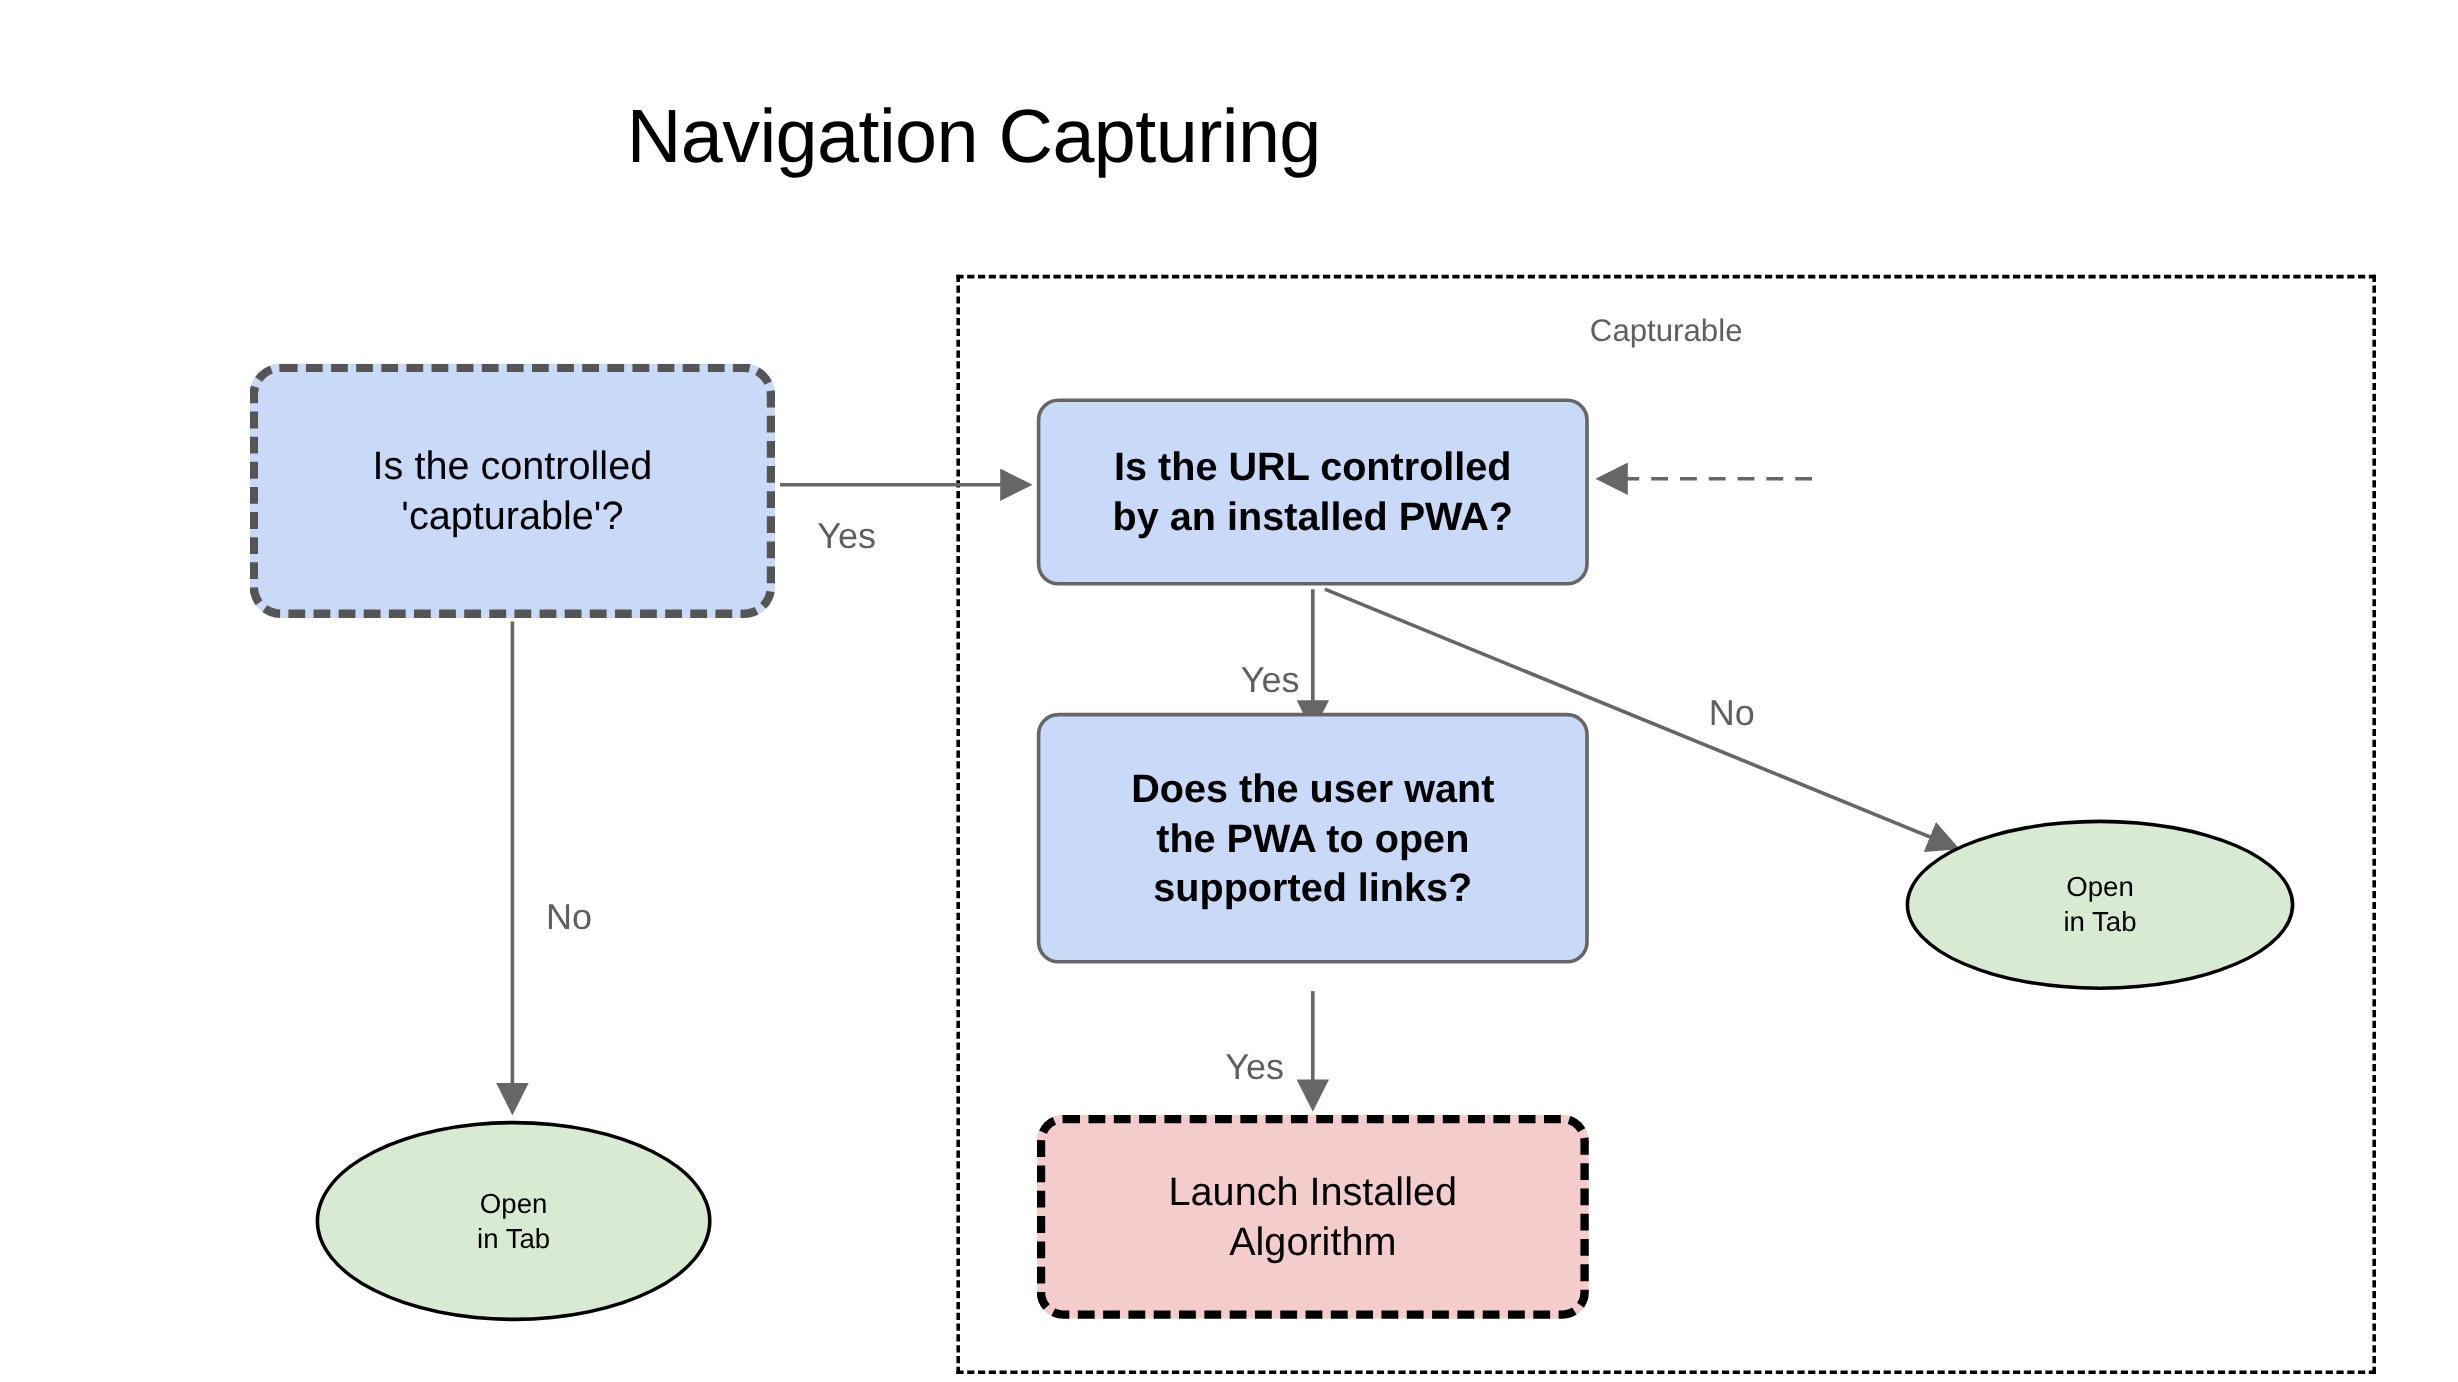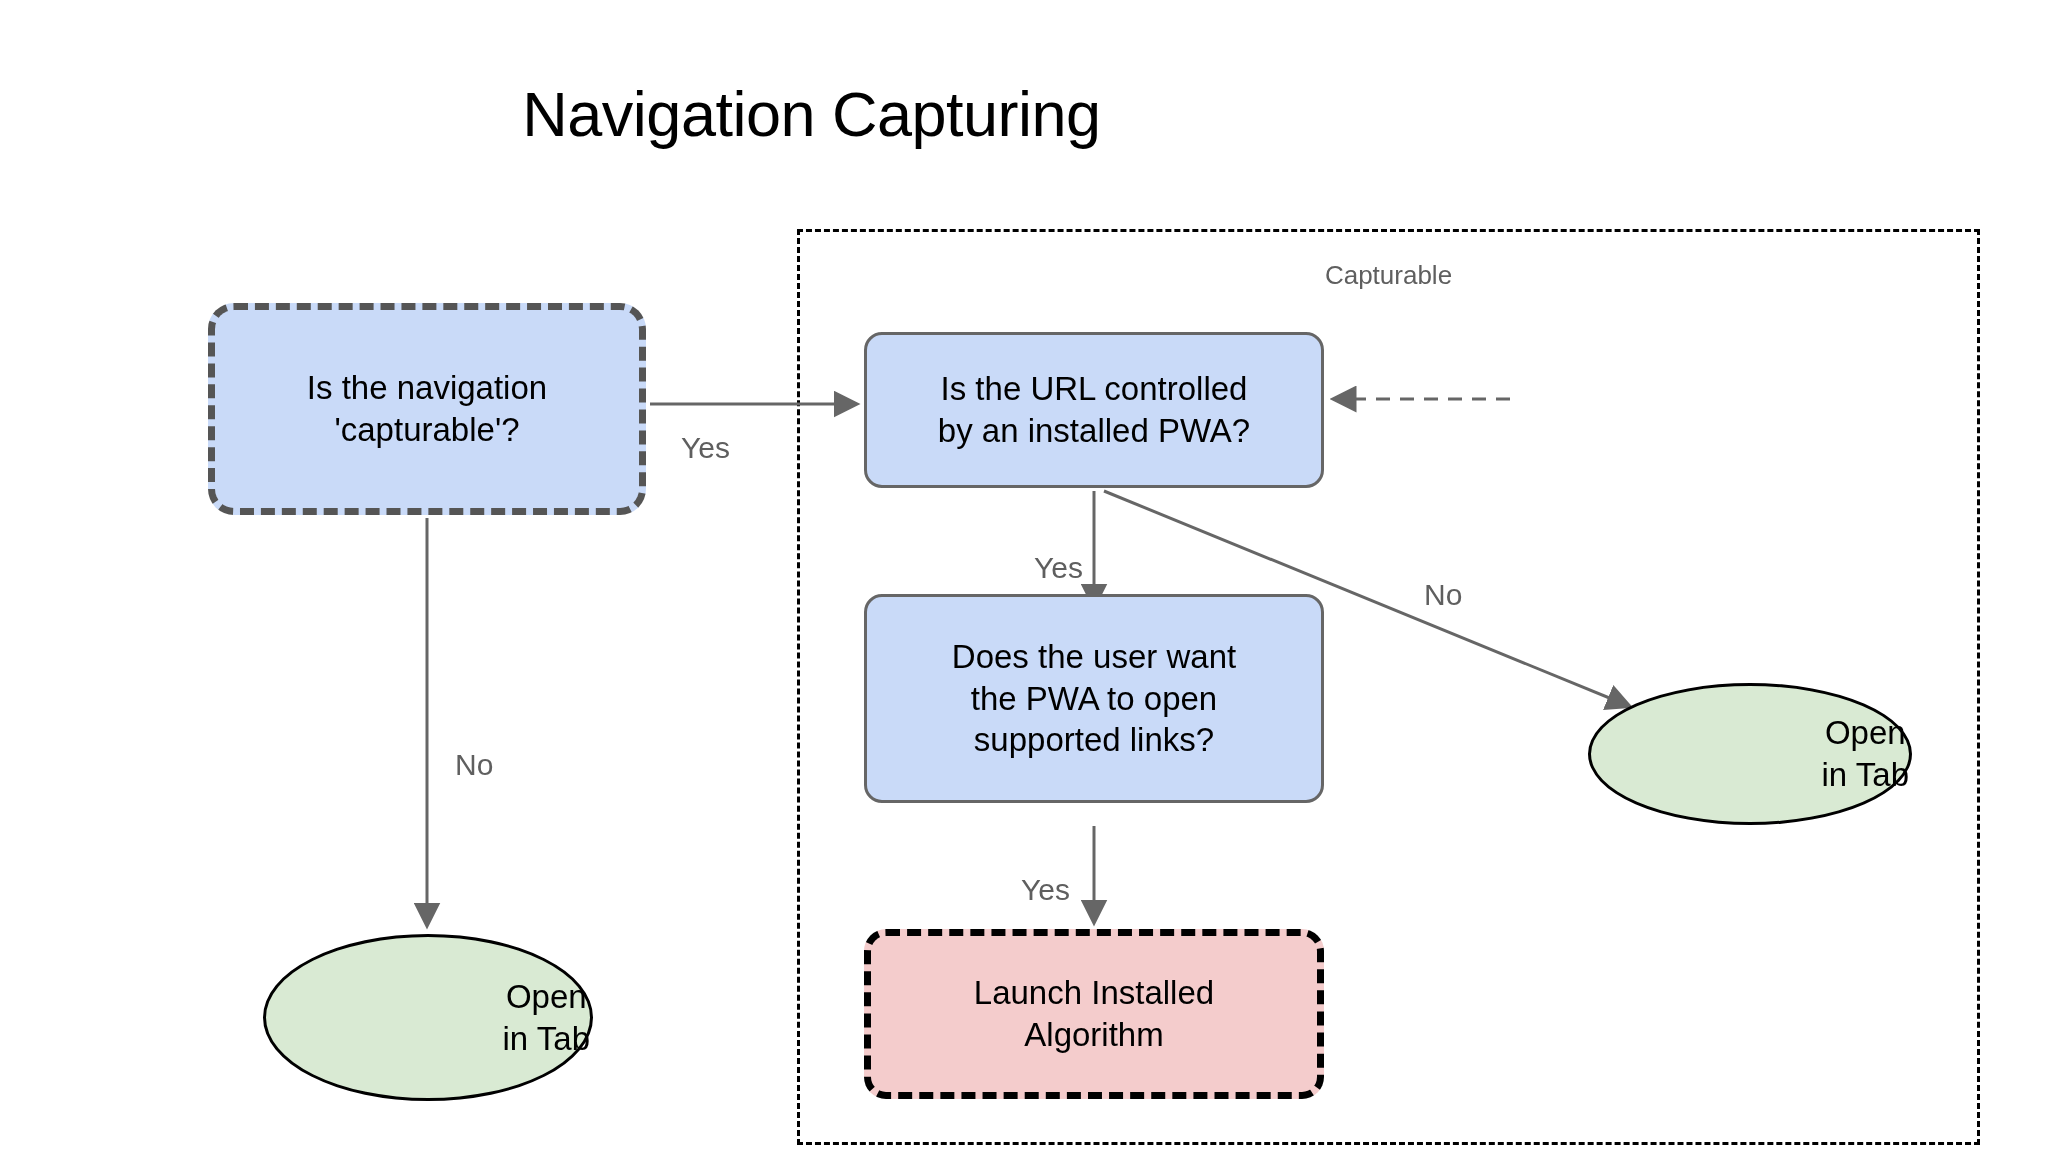--- a/index.html
+++ b/index.html
@@ -76,20 +76,21 @@
   }
 
   
   .box {
     border-radius: 18px;
     font-size: 33px;
   }
   .box-blue {
     background: #c9daf8;
     border: 3px solid #666666;
+    font-weight: bold;
   }
   .box-blue-dashed {
     background: #c9daf8;
     border: 7px dashed #555555;
     border-radius: 26px;
   }
   .box-gray {
     background: #efefef;
     border: 3px solid #666666;
   }
@@ -97,22 +98,21 @@
     background: #f4cccc;
     border: 7px dashed #000000;
     border-radius: 22px;
   }
 
   
   .ellipse {
     background: #d9ead3;
     border: 3px solid #000000;
     border-radius: 50%;
-    font-size: 33px;
-    justify-content: flex-end;
+    font-size: 23px;
   }
 
   
   #node-is-navigation-capturable { left: 208px;  top: 303px;  width: 438px; height: 212px; }
   #node-is-url-controlled        { left: 864px;  top: 332px;  width: 460px; height: 156px; }
   #node-installed-web-app-db     { left: 1514px; top: 315px;  width: 434px; height: 168px; }
   #node-does-user-want-pwa       { left: 864px;  top: 594px;  width: 460px; height: 209px; }
   #node-launch-handling          { left: 864px;  top: 929px;  width: 460px; height: 170px; }
   #node-open-in-tab-left         { left: 263px;  top: 934px;  width: 330px; height: 167px; }
   #node-open-in-tab-right        { left: 1588px; top: 683px;  width: 324px; height: 142px; }
@@ -169,21 +169,21 @@
     <g>
       <path d="M 1094 826 L 1094 922" stroke="#666666" stroke-width="3" fill="none" marker-end="url(#arrow)"></path>
     </g>
 
     <g>
       <path d="M 1510 399 L 1334 399" stroke="#666666" stroke-width="3" stroke-dasharray="14 10" fill="none" marker-end="url(#arrow)"></path>
     </g>
   </svg>
 
   <div id="node-is-navigation-capturable" class="node box box-blue-dashed">
-    <span>Is the navigation
+    <span>Is the controlled
 'capturable'?</span>
   </div>
 
   <div id="node-is-url-controlled" class="node box box-blue">
     <span>Is the URL controlled
 by an installed PWA?</span>
   </div>
 
 
   <div id="node-does-user-want-pwa" class="node box box-blue">

